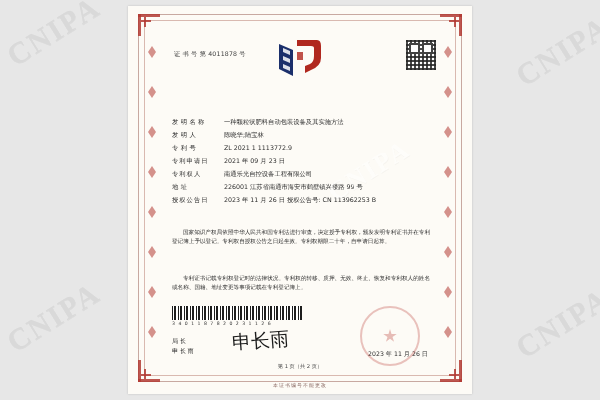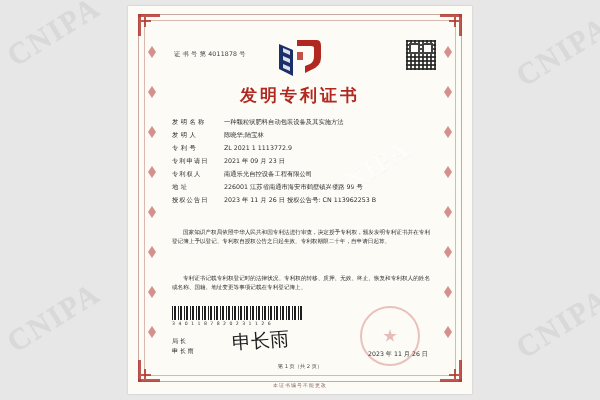--- a/index.html
+++ b/index.html
@@ -194,21 +194,20 @@
         <path d="M2 6 L16 12 L16 38 L2 31 Z" fill="#1b2f6b"></path>
         <path d="M6 10 L13 13 L13 17 L6 14 Z" fill="#fff" opacity=".85"></path>
         <path d="M6 18 L13 21 L13 25 L6 22 Z" fill="#fff" opacity=".85"></path>
         <path d="M6 26 L13 29 L13 33 L6 30 Z" fill="#fff" opacity=".85"></path>
         <path d="M20 14 L26 14 L26 22 L20 22 Z" fill="#b0281f" opacity=".8"></path>
       </svg>
     </div>
 
     <div class="qr"></div>
 
-    <div class="title">发明专利证书</div>
 
     <div class="fields">
       <div class="row">
         <div class="lab">发明名称</div>
         <div class="val">一种颗粒状肥料自动包装设备及其实施方法</div>
       </div>
       <div class="row">
         <div class="lab">发明人</div>
         <div class="val">陈晓华;陆宝林</div>
       </div>

